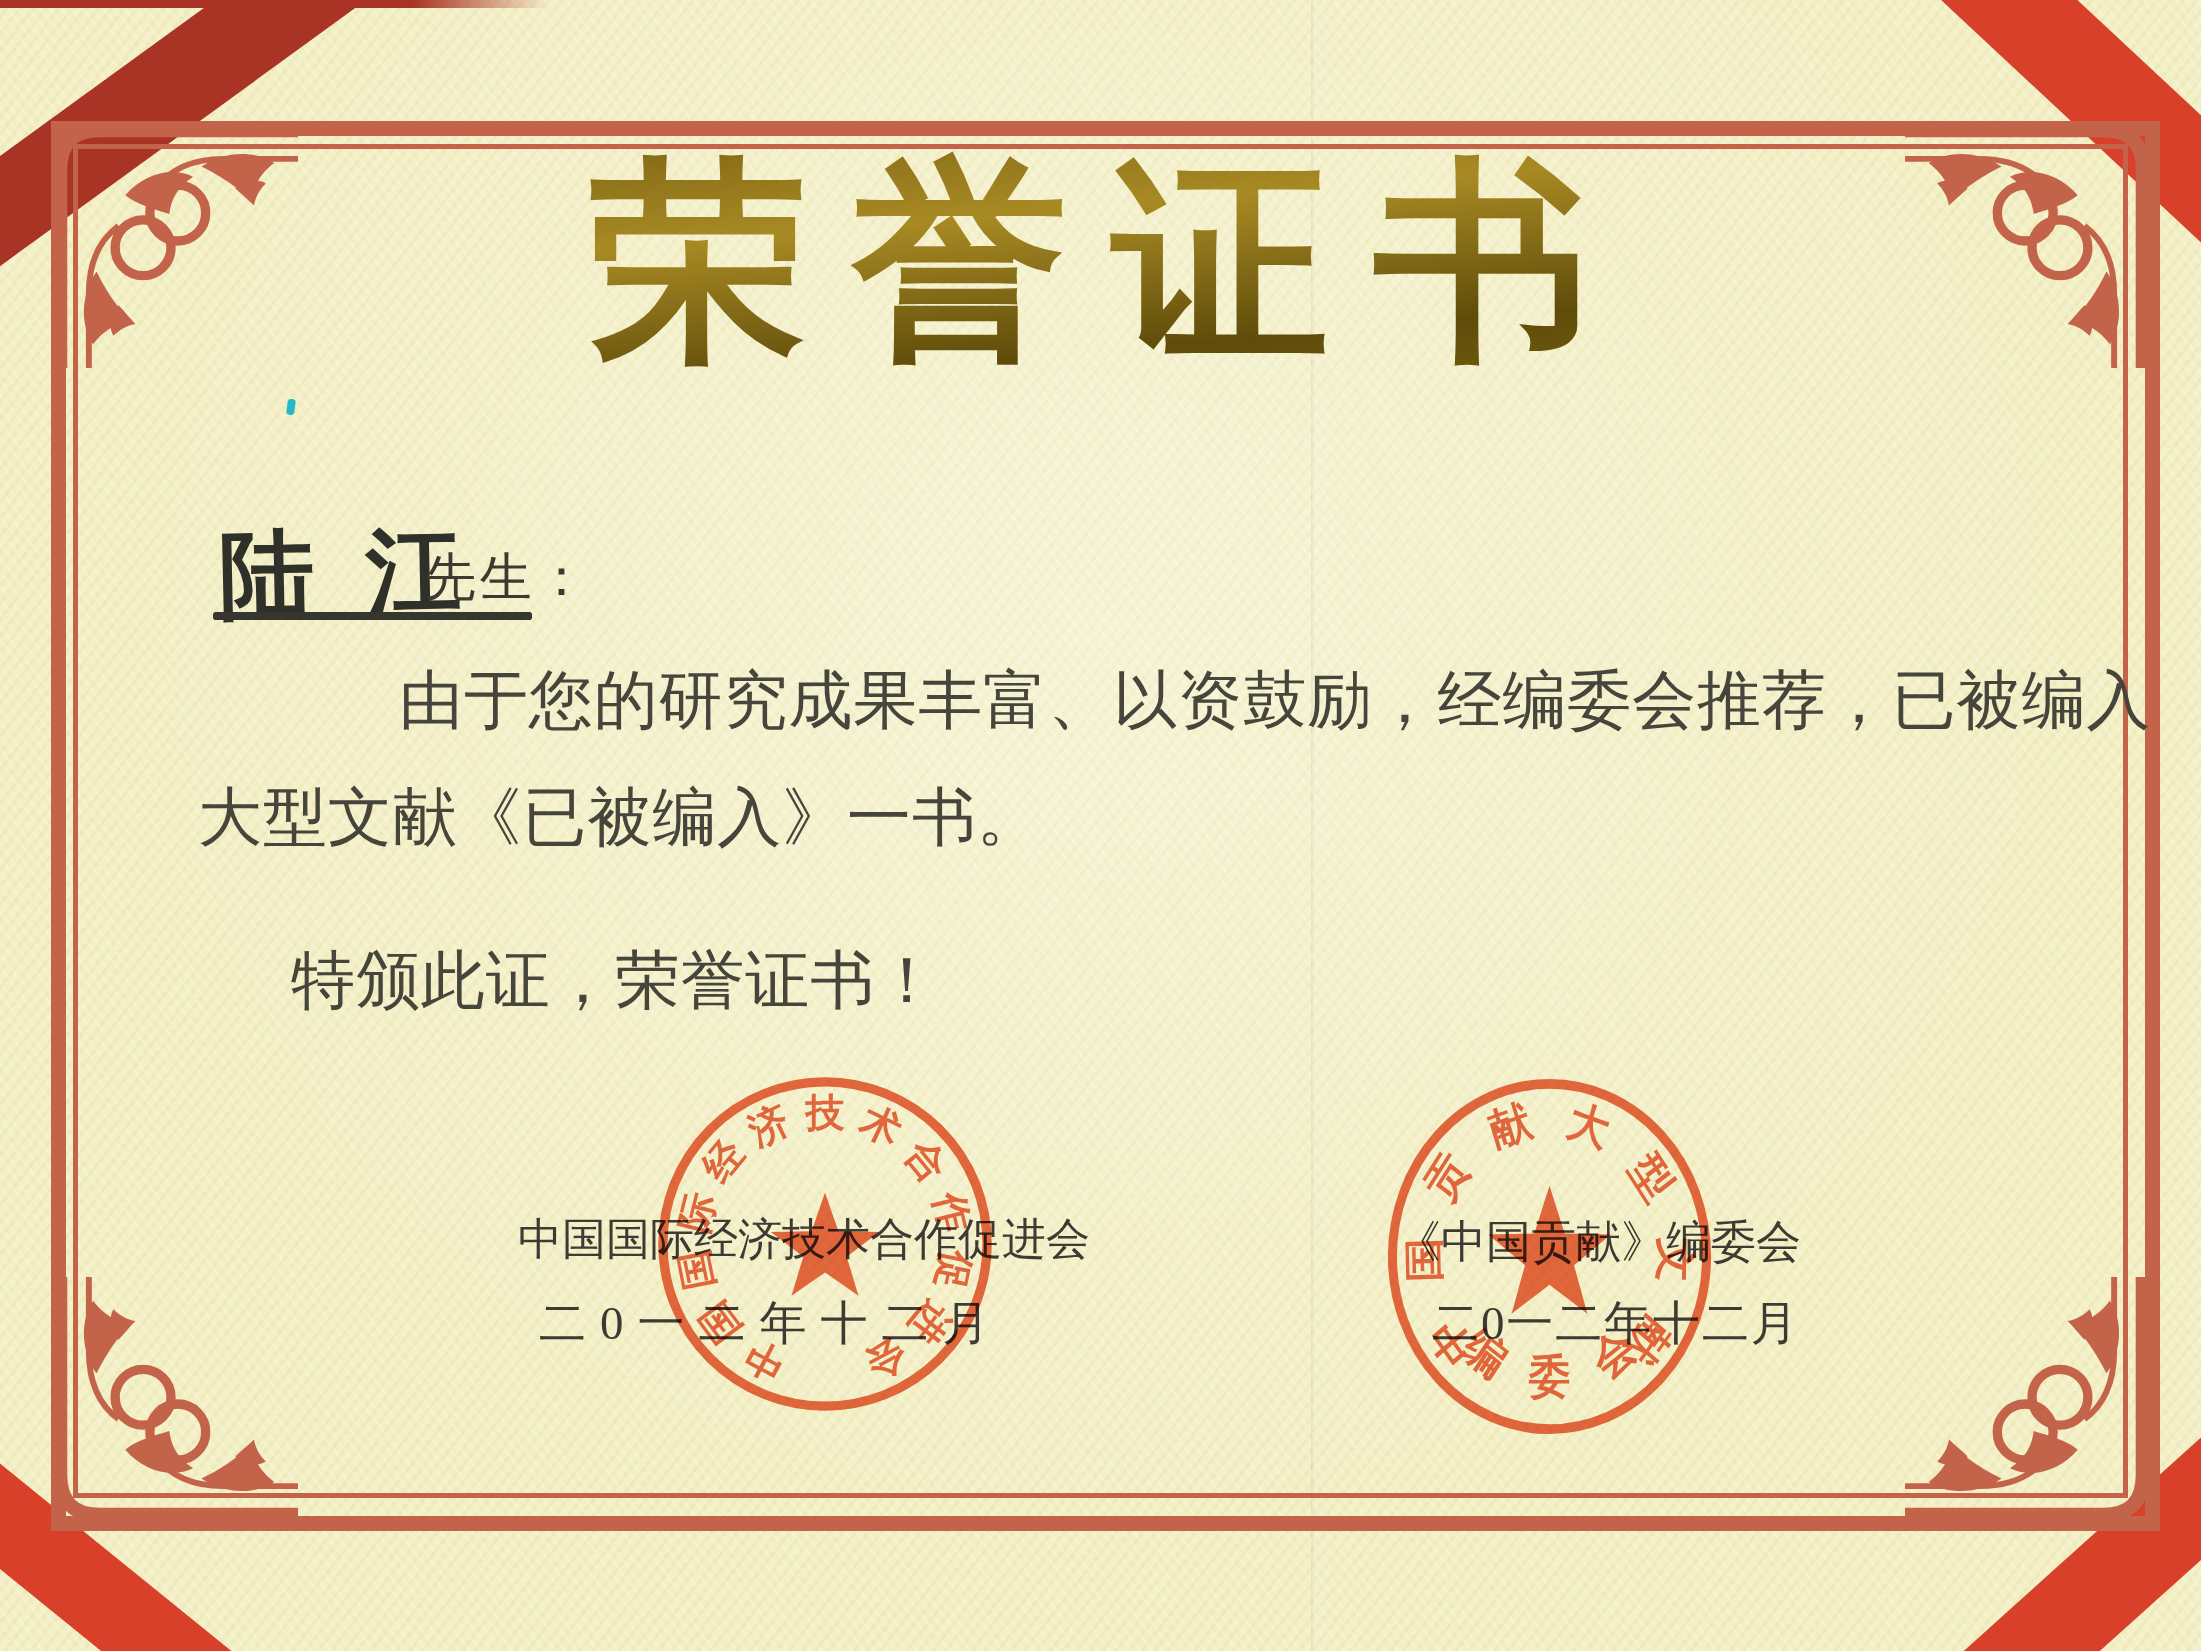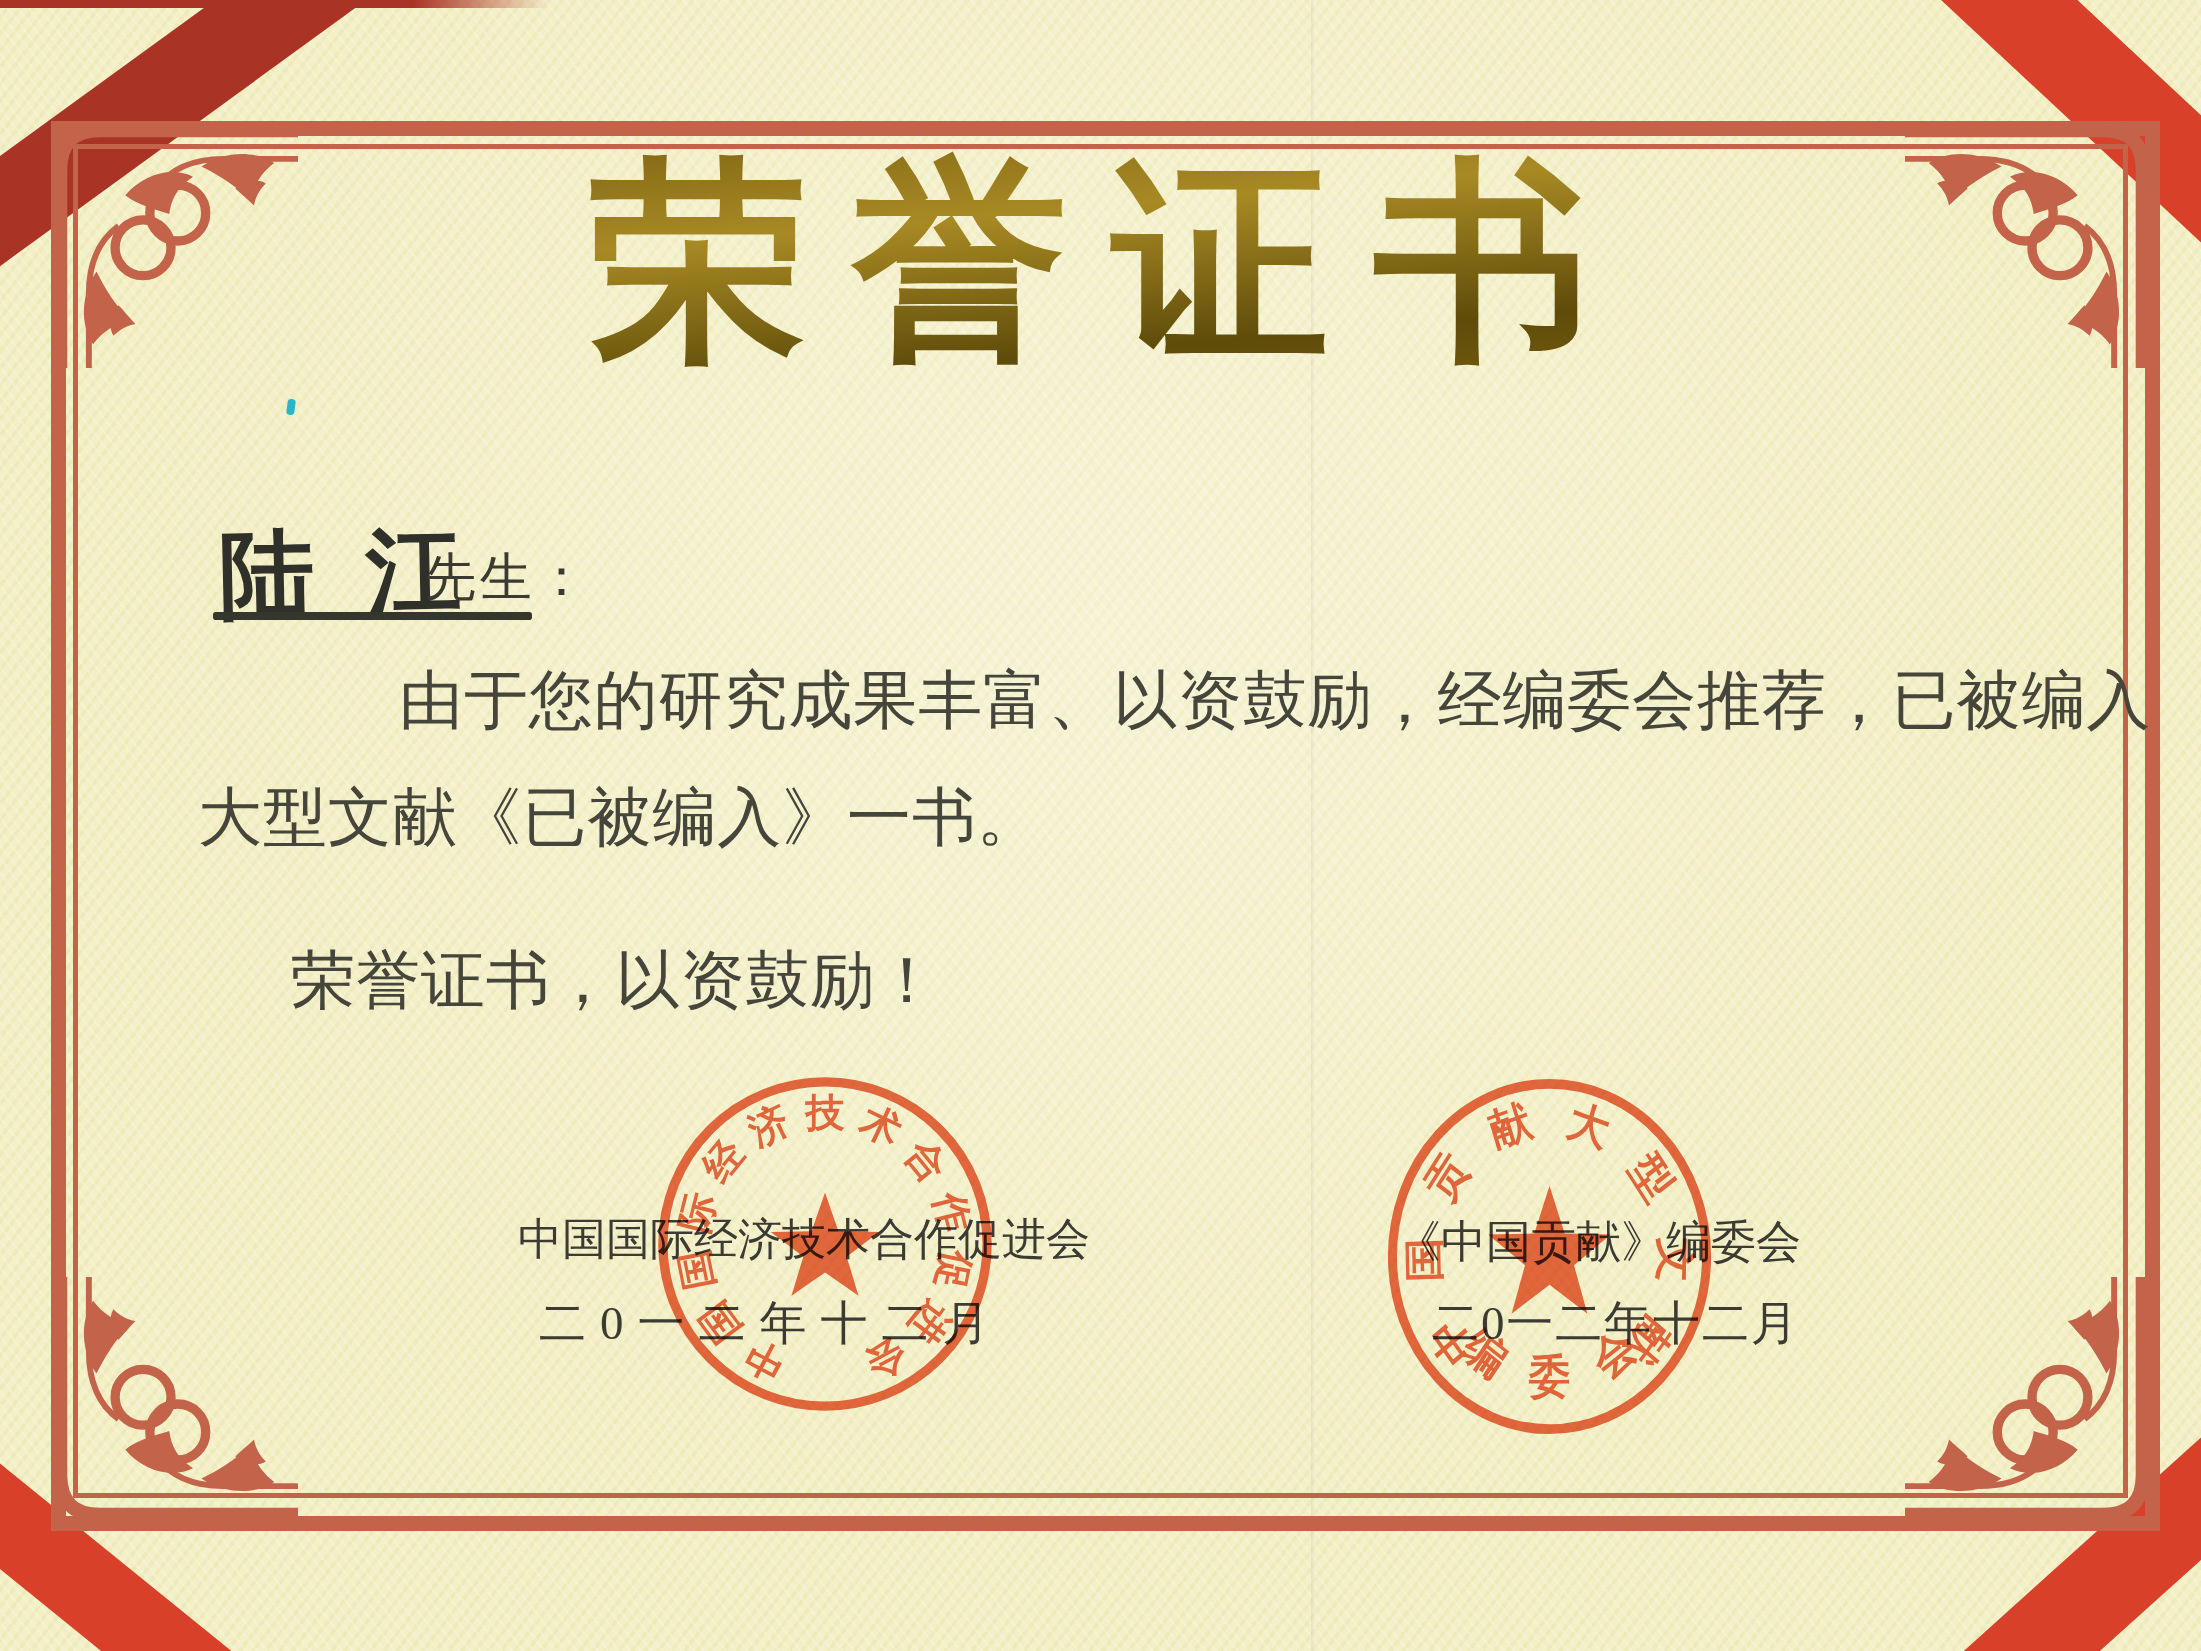--- a/index.html
+++ b/index.html
@@ -121,21 +121,21 @@
     </svg>
 
   <h1 class="title">荣誉证书</h1>
 
   <div class="name">陆 江</div>
   <div class="name-underline"></div>
   <div class="honorific">先生：</div>
 
   <div class="body-line line1">由于您的研究成果丰富、以资鼓励，经编委会推荐，已被编入</div>
   <div class="body-line line2">大型文献《已被编入》一书。</div>
-  <div class="body-line line3">荣誉证书，以资鼓励！</div>
+  <div class="body-line line3">特颁此证，荣誉证书！</div>
 
   <div class="sig org-left">中国国际经济技术合作促进会</div>
   <div class="sig date-left">二0一二年十二月</div>
   <div class="sig org-right">《中国贡献》编委会</div>
   <div class="sig date-right">二0一二年十二月</div>
 
   <svg id="seal-left" class="seal seal-left" viewBox="0 0 380 380">
     <circle cx="190" cy="190" r="174" fill="none" stroke="#e8562f" stroke-width="10"></circle>
     <use href="#seal-star" transform="translate(190,196) scale(0.72)"></use>
   <text transform="rotate(-152 190 190) translate(190 54)" text-anchor="middle" dominant-baseline="middle" font-size="42" font-weight="bold" fill="#e8562f">中</text>

